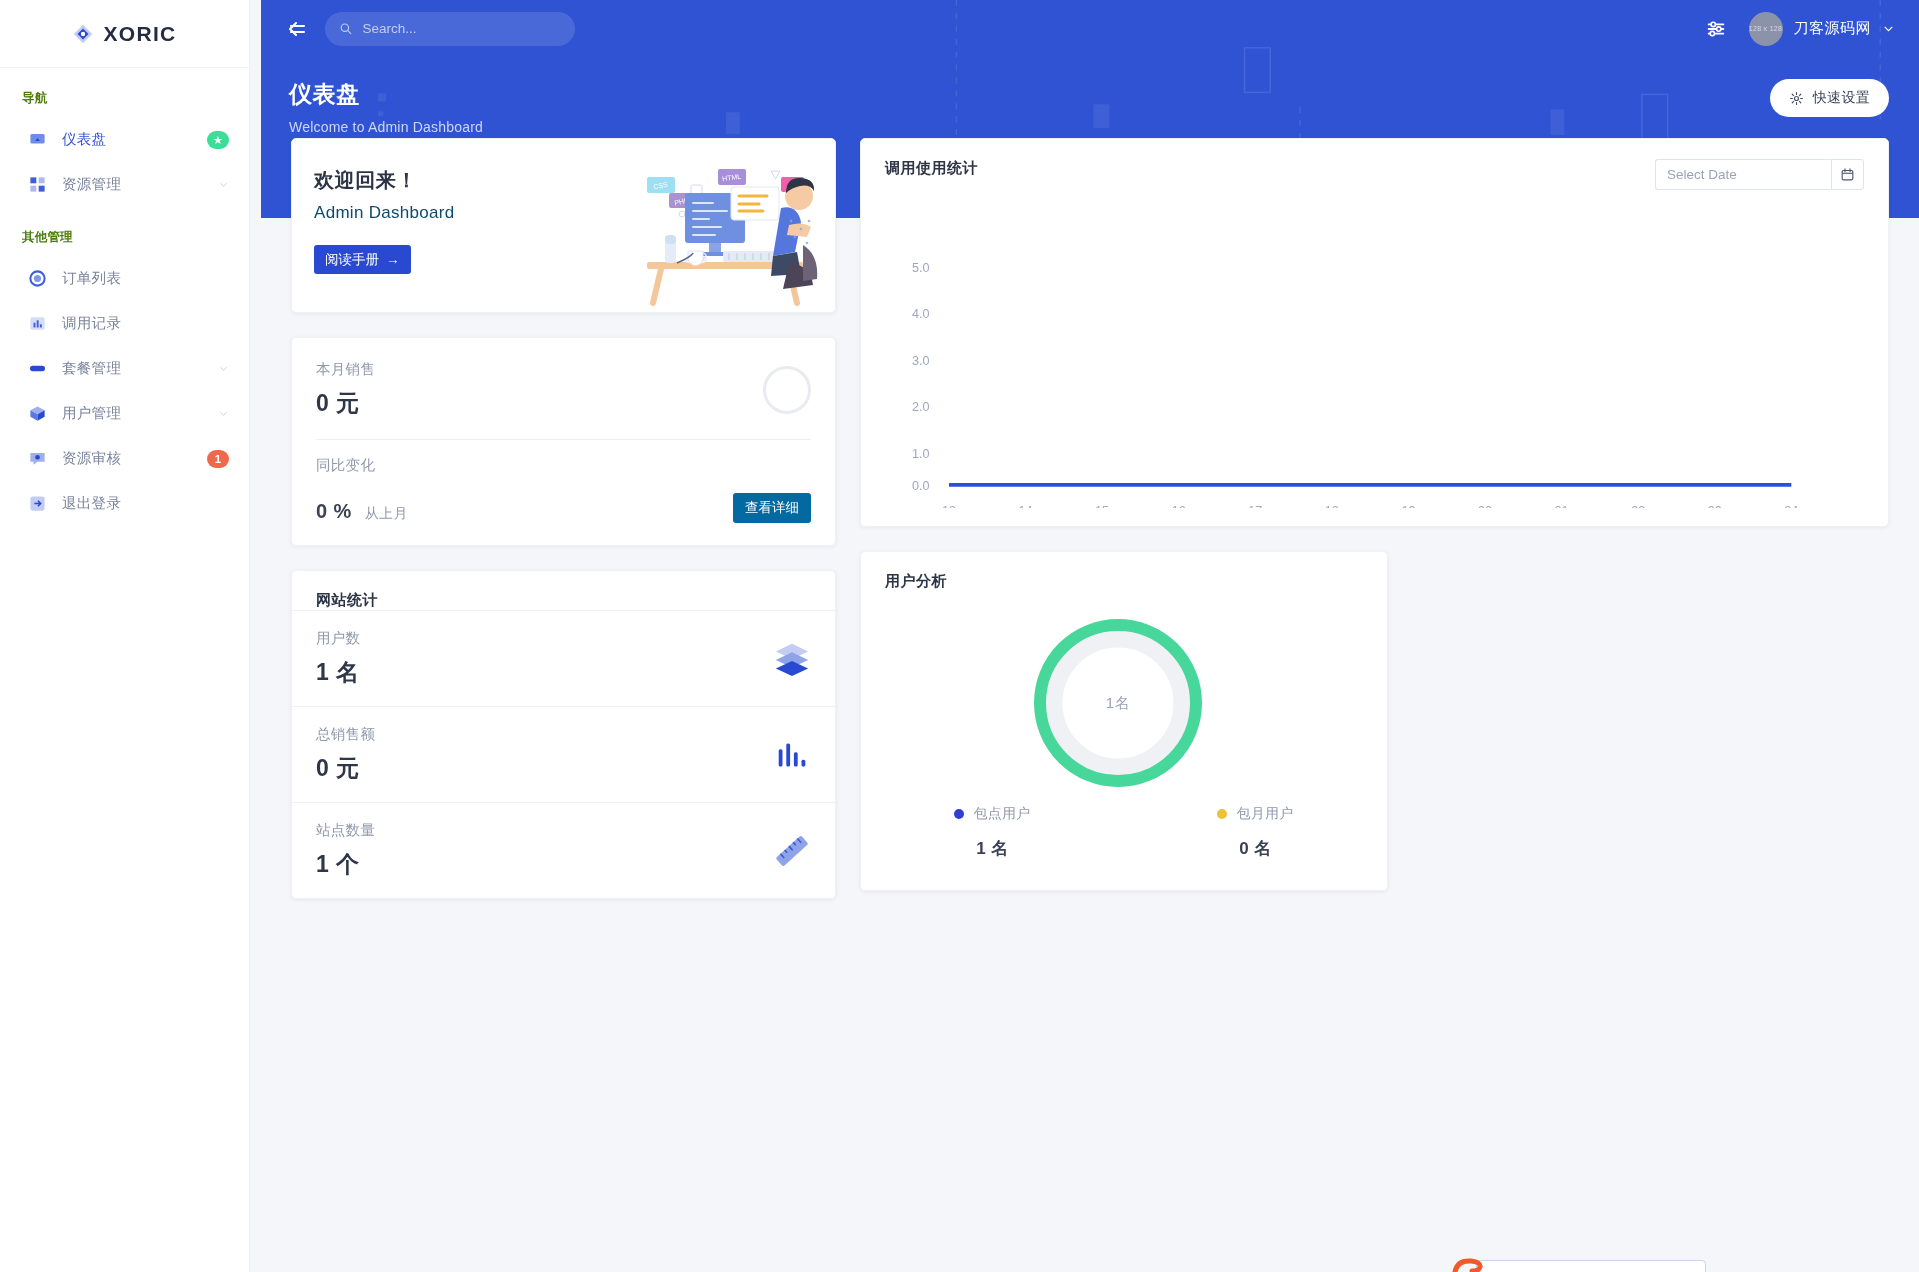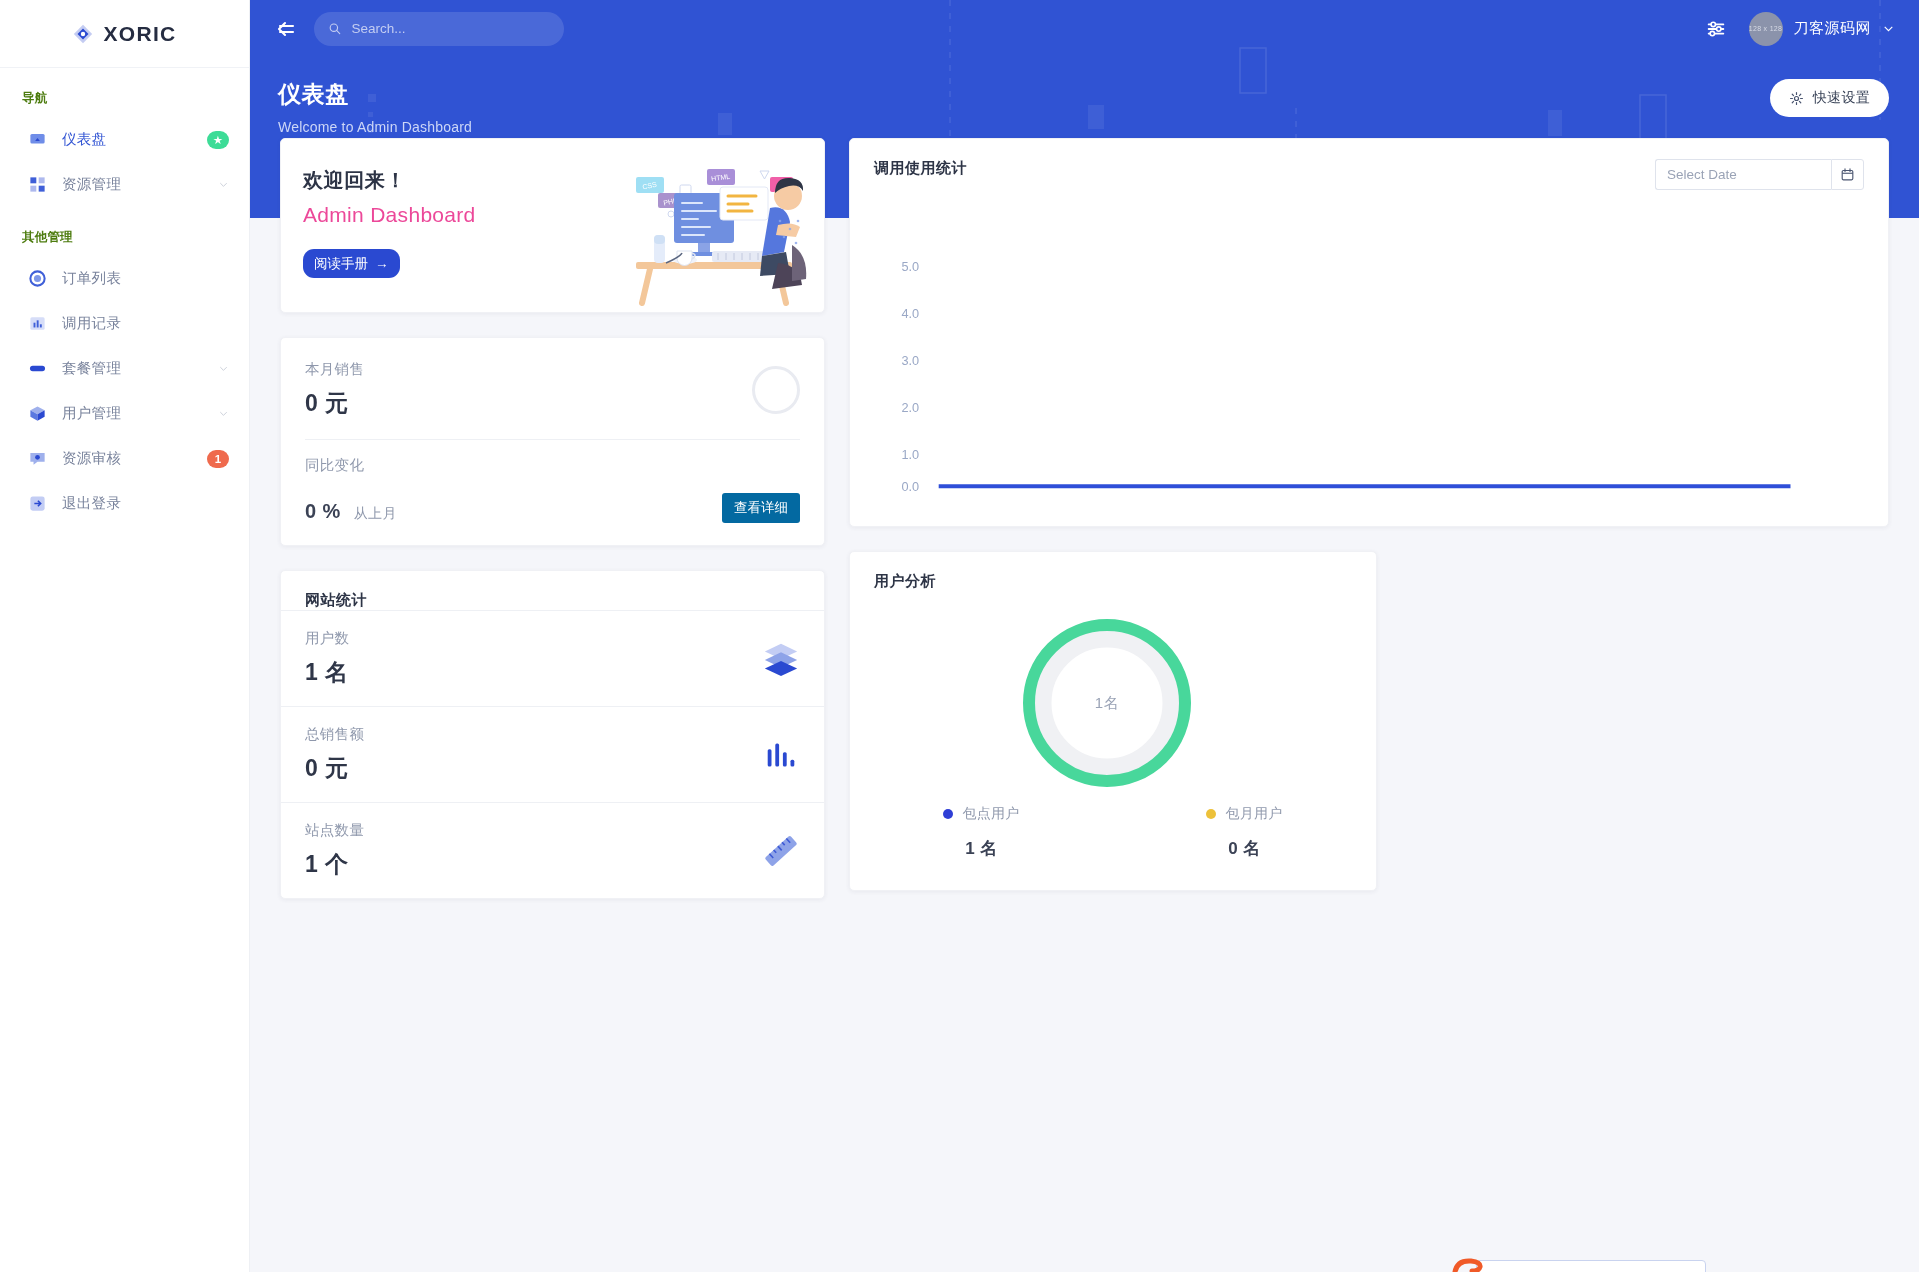--- a/index.html
+++ b/index.html
@@ -1,21 +1,21 @@
 <!DOCTYPE html>
 <html><head>
 <meta charset="utf-8">
 <style>
   * { box-sizing: border-box; margin: 0; padding: 0; }
   html, body {
     width: 1919px; height: 1272px;
     font-family: "Liberation Sans", "DejaVu Sans", sans-serif;
     background: #f5f6fa; overflow: hidden;
   }
-  .app { display: flex; width: 1919px; height: 1272px; }
+  .app { display: flex; width: 1919px; height: 1272px; gap: 11px; }
 
   
   .sidebar {
     width: 250px; height: 1272px; background: #ffffff;
     border-right: 1px solid #eef0f4; flex: 0 0 250px;
     display: flex; flex-direction: column;
   }
   .brand {
     height: 68px; display: flex; align-items: center; justify-content: center;
     gap: 9px; border-bottom: 1px solid #f0f2f6;
@@ -103,23 +103,23 @@
   }
   .card-title {
     font-size: 15px; font-weight: bold; color: #2d3446;
     padding: 20px 24px 0 24px; letter-spacing: .5px;
   }
 
   
   .welcome { display: flex; height: 175px; padding: 24px 0 0 22px; }
   .welcome-left { padding-top: 4px; }
   .welcome-h { font-size: 20px; font-weight: bold; color: #2d3446; letter-spacing: .6px; }
-  .welcome-sub { font-size: 21px; color: #ec4899; margin-top: 9px; letter-spacing: .3px; }
+  .welcome-sub { font-size: 17px; color: #0c4a6e; margin-top: 9px; letter-spacing: .3px; }
   .read-btn {
-    margin-top: 22px; background: #2a49d1; color: #fff; border: 0; border-radius: 11px;
+    margin-top: 22px; background: #2a49d1; color: #fff; border: 0; border-radius: 3px;
     height: 29px; padding: 0 11px; font-size: 13.5px; display: inline-flex;
     align-items: center; gap: 7px; cursor: pointer; font-family: inherit;
   }
   .welcome-art { margin-left: auto; width: 232px; height: 152px; }
 
   
   .sales-body { padding: 22px 24px 0 24px; }
   .sales-row { display: flex; align-items: center; }
   .stat-lab { font-size: 14.5px; color: #8f98ac; letter-spacing: .3px; }
   .stat-val { font-size: 23px; font-weight: bold; color: #2f3purple; }

